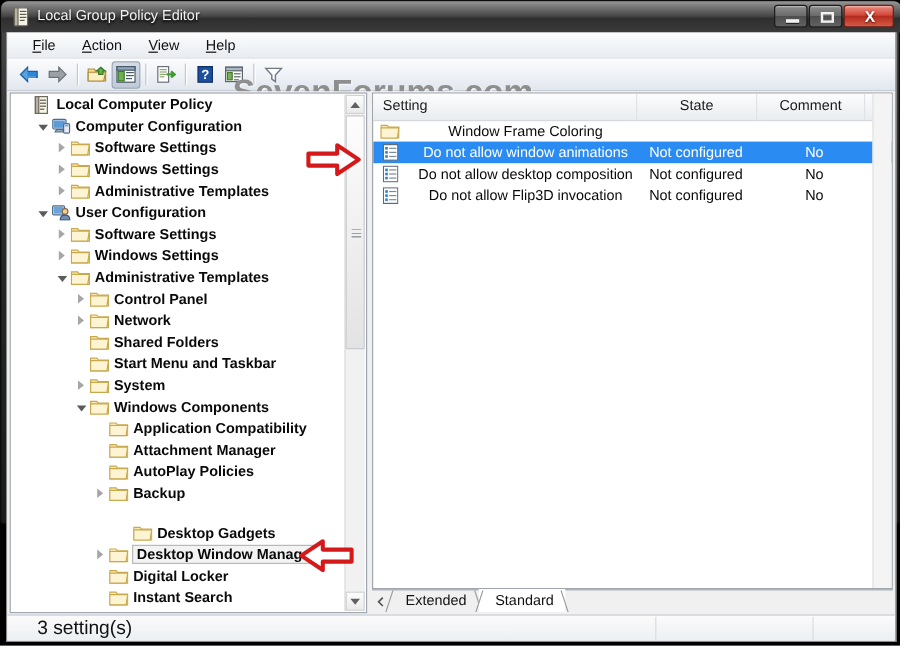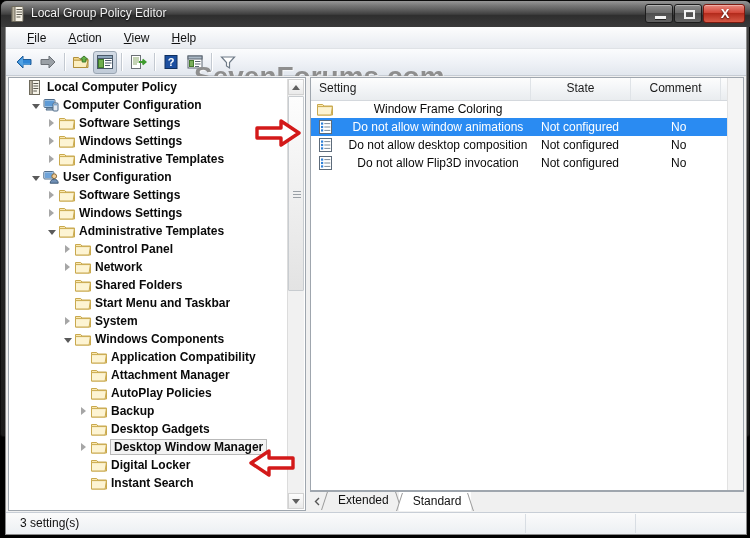--- a/index.html
+++ b/index.html
@@ -248,21 +248,21 @@
 
   
   .tabs{
     position:absolute;left:304px;top:415px;width:434px;height:20px;
     background:#f0f0f0;
   }
   .tab-strip{
     position:absolute;left:0;top:0;width:434px;height:19px;
     border-top:1px solid #9fa6ae;
     box-sizing:border-box;
-    display:flex;align-items:center;
+    display:flex;align-items:flex-end;
   }
   .tab-scroll{
     width:14px;height:18px;display:flex;align-items:center;justify-content:center;
   }
   .tab{
     position:relative;height:18px;line-height:17px;
     font-size:12px;color:#111;
     padding:0 10px 0 14px;
     white-space:nowrap;
   }
@@ -277,22 +277,22 @@
   }
 
   
   .statusbar{
     position:absolute;left:0;bottom:0;width:740px;height:21px;
     background:linear-gradient(180deg,#fbfbfb,#eceff3);
     border-top:1px solid #c8ced6;
     display:flex;align-items:center;
   }
   .status-cell{
-    height:19px;line-height:19px;font-size:12px;color:#111;
-    padding-left:14px;box-sizing:border-box;
+    height:19px;line-height:19px;font-size:16px;color:#111;
+    padding-left:4px;box-sizing:border-box;margin-left:21px;
   }
   .status-cell.s1{width:520px;border-right:1px solid #d8dde3;}
   .status-cell.s2{width:110px;border-right:1px solid #d8dde3;}
   .status-cell.s3{flex:1;}
 
   
   .ann{position:absolute;pointer-events:none;}
 
   
   svg{display:block;}
@@ -654,21 +654,21 @@
                   <span class="tri closed"></span>
                 </span>
                 <span class="ico">
                   <svg width="16" height="14" viewBox="0 0 16 14">
                     <path d="M0.5 2.5h5.2l1.2 1.5h8.6v9H0.5z" fill="#fbe8b0" stroke="#c9a94e"></path>
                     <path d="M0.5 4.6h14.9l-1.3 8.4H0.5z" fill="#fdf4d3" stroke="#c9a94e"></path>
                   </svg>
                 </span>
                 <span class="lbl">Backup</span>
               </div>
-              <div class="tnode" style="padding-left: 68px;">
+              <div class="tnode" style="padding-left: 88px; margin-top: 15px;">
                 <span class="expander"></span>
                 <span class="ico">
                   <svg width="16" height="14" viewBox="0 0 16 14">
                     <path d="M0.5 2.5h5.2l1.2 1.5h8.6v9H0.5z" fill="#fbe8b0" stroke="#c9a94e"></path>
                     <path d="M0.5 4.6h14.9l-1.3 8.4H0.5z" fill="#fdf4d3" stroke="#c9a94e"></path>
                   </svg>
                 </span>
                 <span class="lbl">Desktop Gadgets</span>
               </div>
               <div class="tnode" style="padding-left: 68px;">

